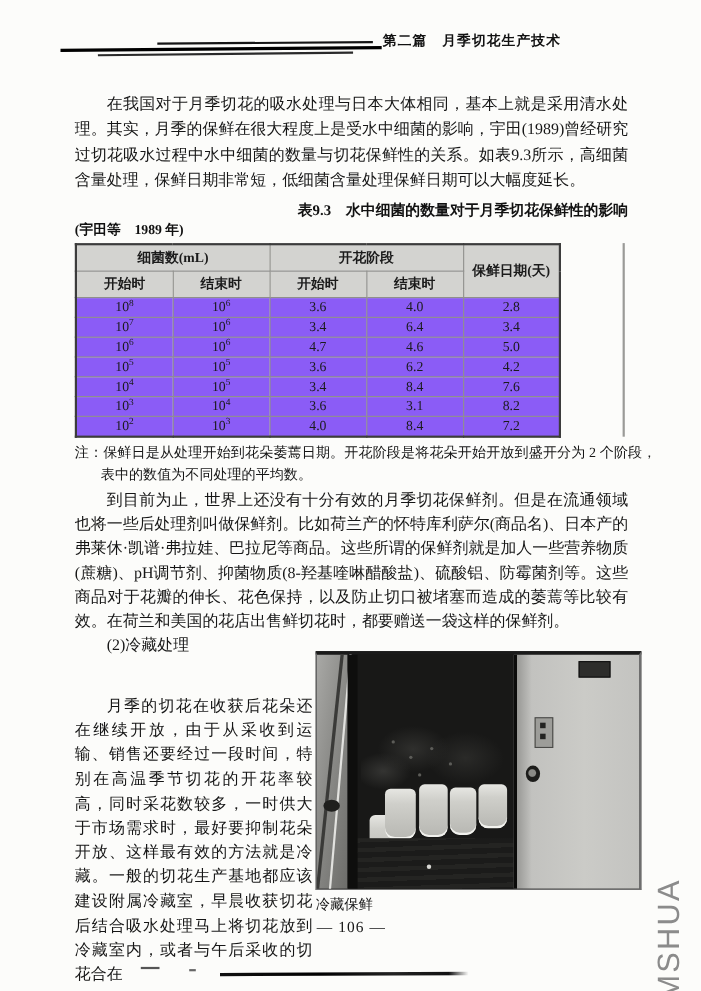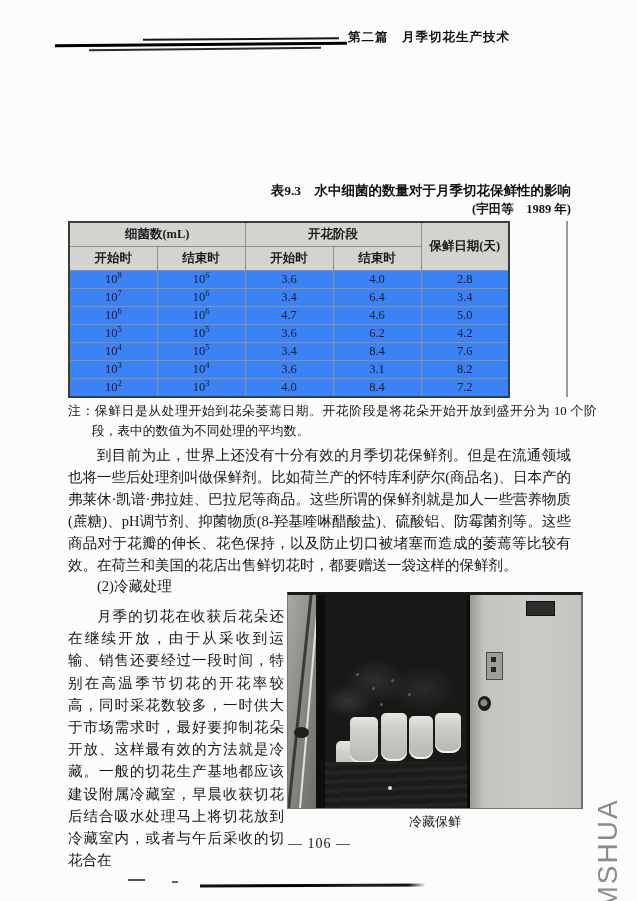--- a/index.html
+++ b/index.html
@@ -19,33 +19,33 @@
   }
   
   .para{
     position:absolute;left:68px;width:503px;font-size:14.5px;line-height:23px;
     text-align:justify;text-justify:inter-ideograph;color:#161616;
   }
   .indent{text-indent:2em;}
   .p1{top:84px;}
   .p2{top:444px;line-height:22px;}
   .subheading{position:absolute;left:97px;top:577px;font-size:14.5px;color:#161616;}
-  .p3{top:605px;width:216px;line-height:22.2px;}
+  .p3{top:631px;width:216px;line-height:22.2px;}
   
   .tbl-title{position:absolute;left:68px;top:182px;width:503px;text-align:right;font-size:13.5px;font-weight:bold;color:#111;}
-  .tbl-subtitle{position:absolute;left:68px;top:201px;width:503px;text-align:right;font-size:12.5px;font-weight:600;color:#111;}
+  .tbl-subtitle{position:absolute;left:68px;top:201px;width:503px;text-align:left;font-size:12.5px;font-weight:600;color:#111;}
   table.bacteria{
     position:absolute;left:68px;top:221px;width:442px;border-collapse:collapse;
     border:2px solid #3c3c3c;table-layout:fixed;
   }
   table.bacteria th,table.bacteria td{
     border:1px solid #8f8f8c;text-align:center;padding:0;color:#1b1b1b;
   }
   table.bacteria th{background:#d3d3d0;font-size:12.5px;font-weight:600;height:23px;}
-  table.bacteria td{background:#3b82f6;font-size:12.5px;height:17px;}
+  table.bacteria td{background:#8b5cf6;font-size:12.5px;height:17px;}
   table.bacteria sup{font-size:8.5px;vertical-align:super;line-height:0;}
   .tbl-edge{position:absolute;left:566px;top:221px;width:2px;height:176px;background:#9a9a97;}
   .note{
     position:absolute;left:68px;top:401px;width:505px;font-size:12.8px;line-height:20px;
     color:#161616;padding-left:1.85em;text-indent:-1.85em;text-align:justify;
   }
   
   .photo{
     position:absolute;left:287px;top:592px;width:296px;height:217px;
     background:#161616;border:1px solid #777;border-right:2px solid #6e6e6e;
@@ -71,21 +71,21 @@
   .photo .floor-dot{position:absolute;left:100px;bottom:18px;width:4px;height:4px;border-radius:50%;background:#d8d8d4;}
   .photo .door{position:absolute;left:179px;top:0;width:117px;height:100%;
     background:linear-gradient(90deg,#8f8f8c 0%,#c2c2bf 14%,#cbcbc7 55%,#c3c3c0 100%);}
   .photo .door-edge{position:absolute;left:179px;top:0;width:3px;height:100%;background:#0b0b0a;}
   .photo .vent{position:absolute;left:238px;top:6px;width:27px;height:13px;background:#2d2d2b;border:1px solid #101010;}
   .photo .switch{position:absolute;left:198px;top:57px;width:15px;height:26px;background:#9d9d99;border:1px solid #4a4a47;}
   .photo .switch i{position:absolute;left:4px;width:5px;height:5px;background:#232321;display:block;}
   .photo .switch .d1{top:4px;} .photo .switch .d2{top:14px;}
   .photo .lock{position:absolute;left:190px;top:101px;width:13px;height:15px;border-radius:50%;
     background:radial-gradient(circle at 45% 45%, #8a8a86 0 3px, #1d1d1b 4px);}
-  .caption{position:absolute;left:287px;top:813px;width:296px;text-align:center;font-size:13px;color:#161616;}
+  .caption{position:absolute;left:287px;top:813px;width:296px;text-align:left;font-size:13px;color:#161616;}
   
   .page-number{position:absolute;left:68px;top:836px;width:503px;text-align:center;font-size:14px;letter-spacing:1px;color:#161616;}
   .watermark{
     position:absolute;left:548px;top:838px;width:120px;text-align:center;
     transform:rotate(-90deg);transform-origin:center;
     font-family:"Liberation Sans","DejaVu Sans",sans-serif;
     font-size:28px;letter-spacing:2px;color:#8b8b8b;
   }
   .scan-line{position:absolute;left:200px;top:884px;width:226px;height:3px;
     background:linear-gradient(90deg,#111 0%,#000 40%,#222 70%,#111 92%,rgba(0,0,0,0) 100%);
@@ -98,20 +98,21 @@
 
 <div class="page">
 
   <div class="header-rule">
     <div class="l1"></div>
     <div class="l2"></div>
     <div class="l3"></div>
   </div>
   <div class="header-title">第二篇　月季切花生产技术</div>
 
+  <div class="para indent p1">在我国对于月季切花的吸水处理与日本大体相同，基本上就是采用清水处理。其实，月季的保鲜在很大程度上是受水中细菌的影响，宇田(1989)曾经研究过切花吸水过程中水中细菌的数量与切花保鲜性的关系。如表9.3所示，高细菌含量处理，保鲜日期非常短，低细菌含量处理保鲜日期可以大幅度延长。</div>
 
   <div class="tbl-title">表9.3　水中细菌的数量对于月季切花保鲜性的影响</div>
   <div class="tbl-subtitle">(宇田等　1989 年)</div>
 
   <table class="bacteria">
     <thead>
       <tr>
         <th colspan="2">细菌数(mL)</th>
         <th colspan="2">开花阶段</th>
         <th rowspan="2">保鲜日期(天)</th>
@@ -170,21 +171,21 @@
         <td><span>10</span><sup>2</sup></td>
         <td><span>10</span><sup>3</sup></td>
         <td>4.0</td>
         <td>8.4</td>
         <td>7.2</td>
       </tr>
     </tbody>
   </table>
   <div class="tbl-edge"></div>
 
-  <div class="note"><span>注：</span><span>保鲜日是从处理开始到花朵萎蔫日期。开花阶段是将花朵开始开放到盛开分为 10 个阶段，表中的数值为不同处理的平均数。</span></div>
+  <div class="note"><span>注：</span><span>保鲜日是从处理开始到花朵萎蔫日期。开花阶段是将花朵开始开放到盛开分为 2 个阶段，表中的数值为不同处理的平均数。</span></div>
 
   <div class="para indent p2">到目前为止，世界上还没有十分有效的月季切花保鲜剂。但是在流通领域也将一些后处理剂叫做保鲜剂。比如荷兰产的怀特库利萨尔(商品名)、日本产的弗莱休·凯谱·弗拉娃、巴拉尼等商品。这些所谓的保鲜剂就是加人一些营养物质(蔗糖)、pH调节剂、抑菌物质(8-羟基喹啉醋酸盐)、硫酸铝、防霉菌剂等。这些商品对于花瓣的伸长、花色保持，以及防止切口被堵塞而造成的萎蔫等比较有效。在荷兰和美国的花店出售鲜切花时，都要赠送一袋这样的保鲜剂。</div>
 
   <div class="subheading">(2)冷藏处理</div>
 
   <div class="para indent p3">月季的切花在收获后花朵还在继续开放，由于从采收到运输、销售还要经过一段时间，特别在高温季节切花的开花率较高，同时采花数较多，一时供大于市场需求时，最好要抑制花朵开放、这样最有效的方法就是冷藏。一般的切花生产基地都应该建设附属冷藏室，早晨收获切花后结合吸水处理马上将切花放到冷藏室内，或者与午后采收的切花合在</div>
 
   <div class="photo">
     <div class="interior"></div>
     <div class="foliage"></div>

